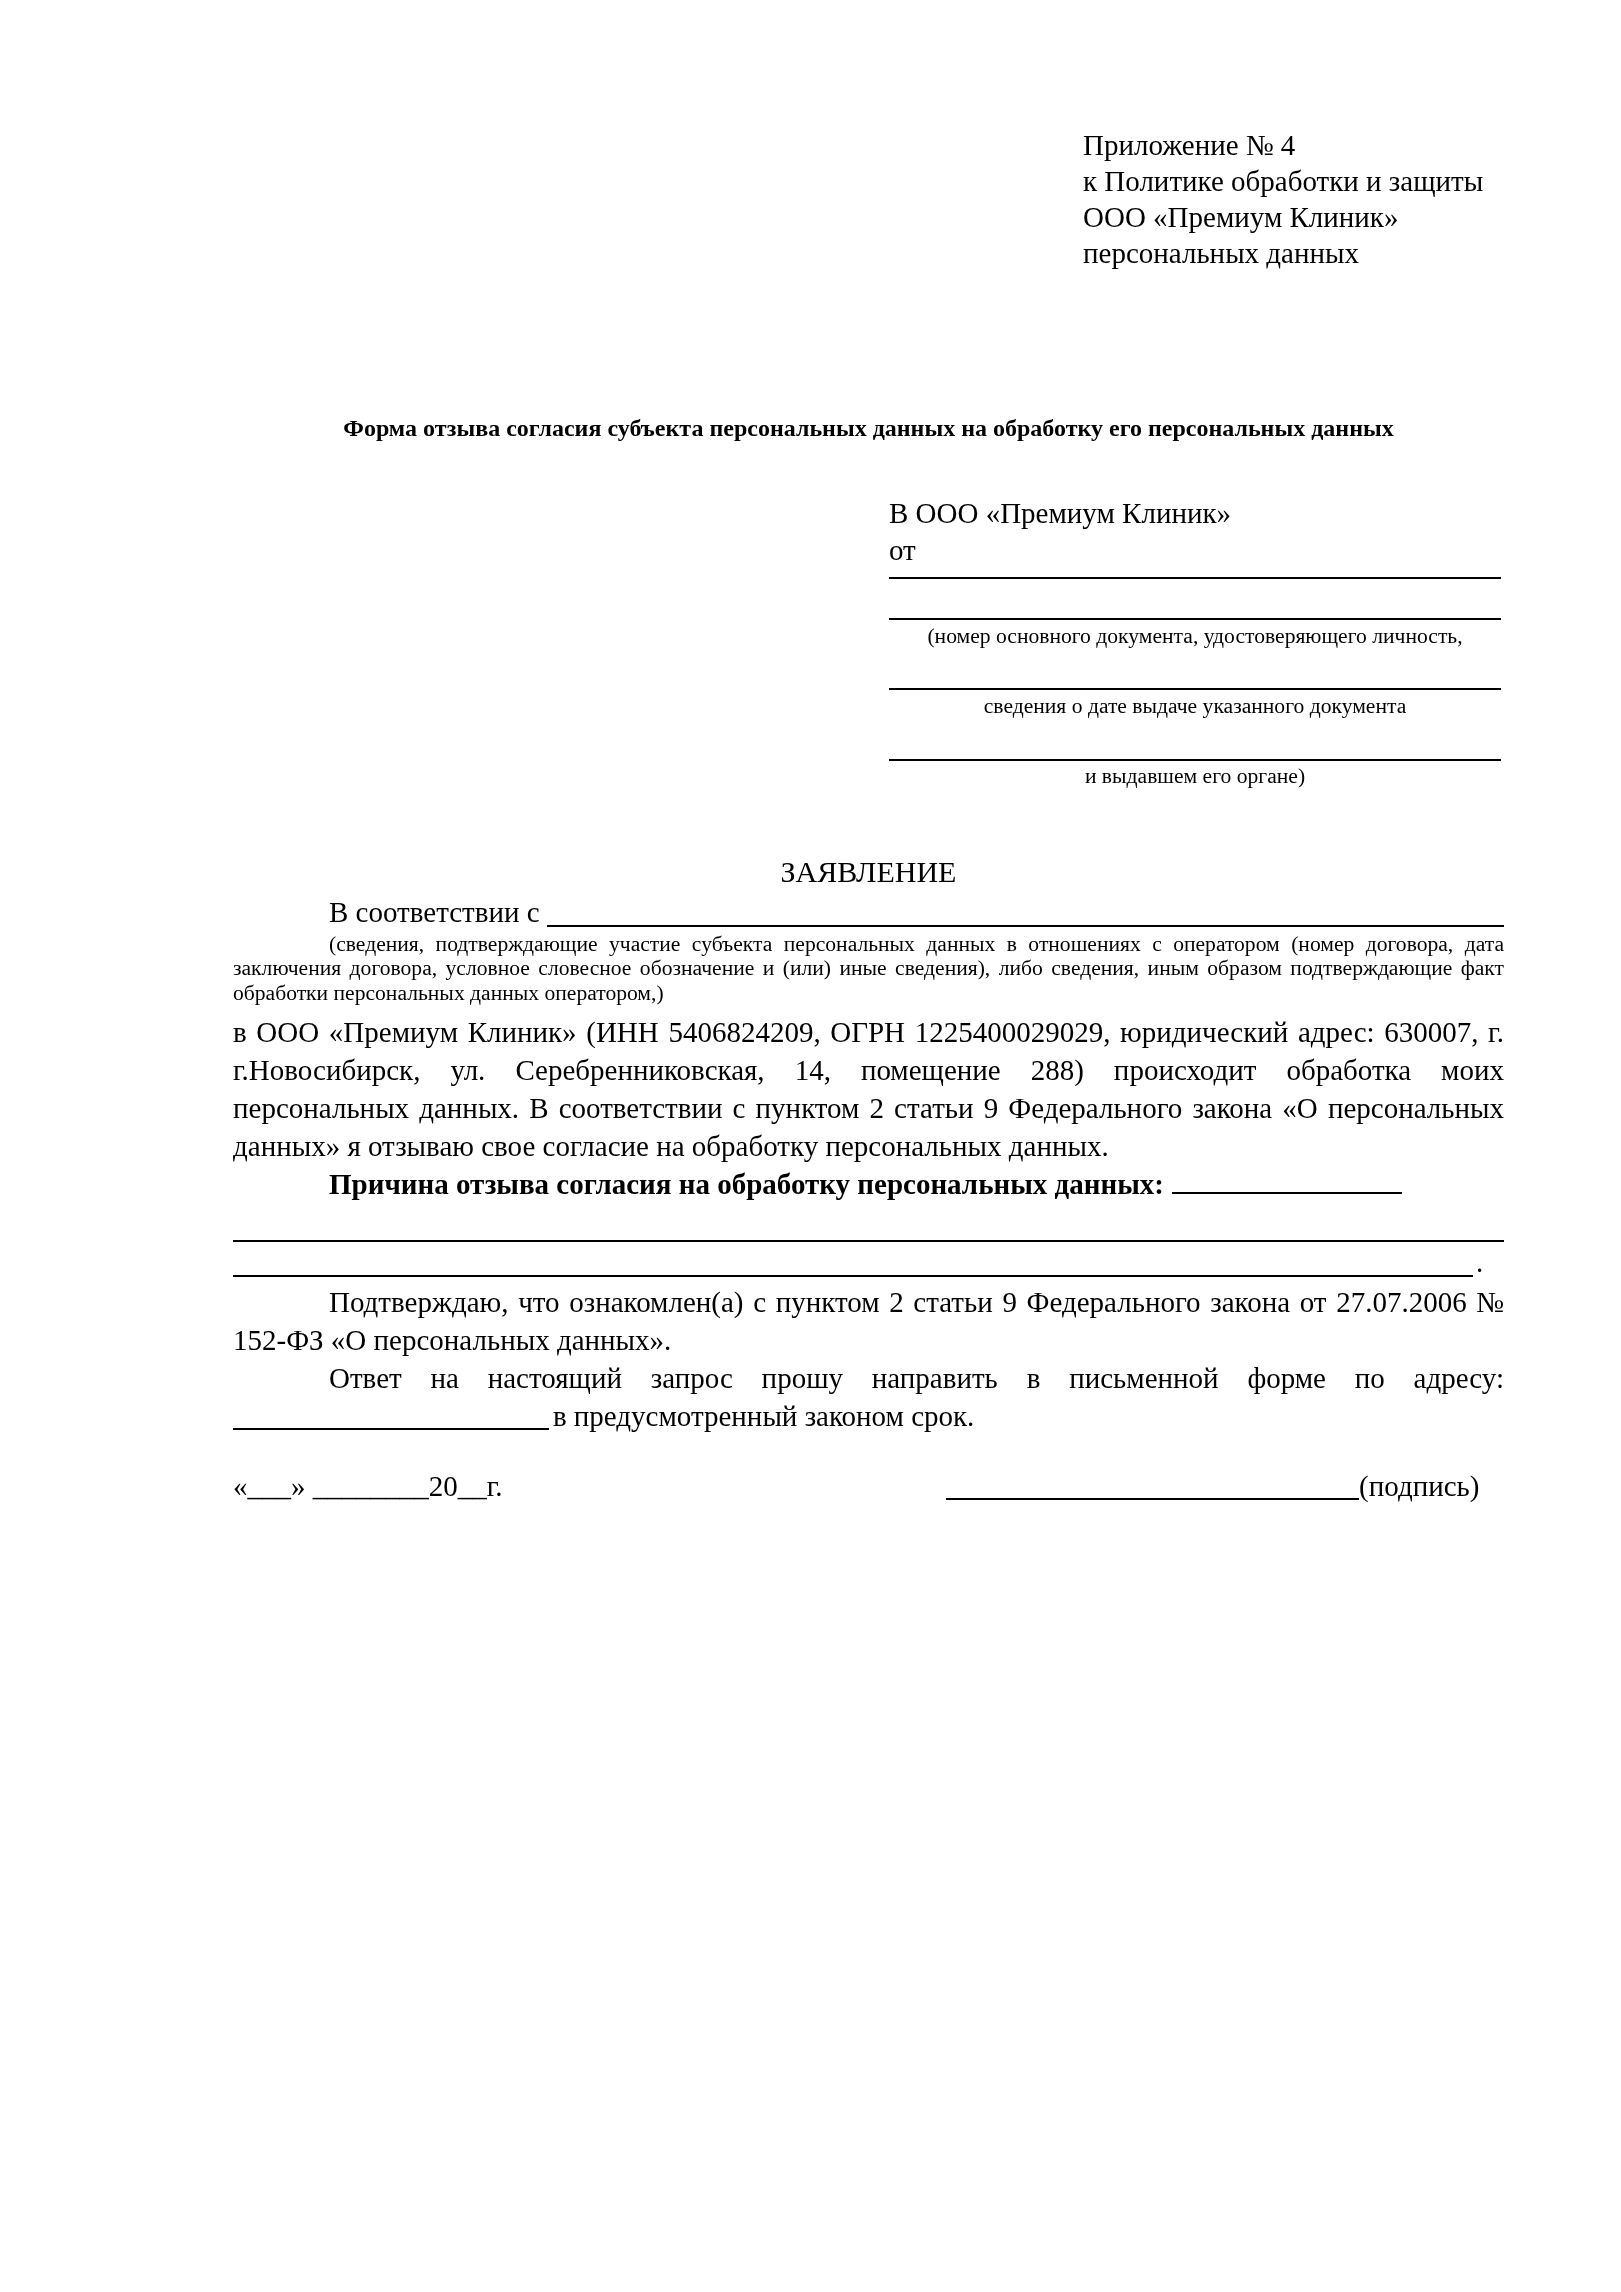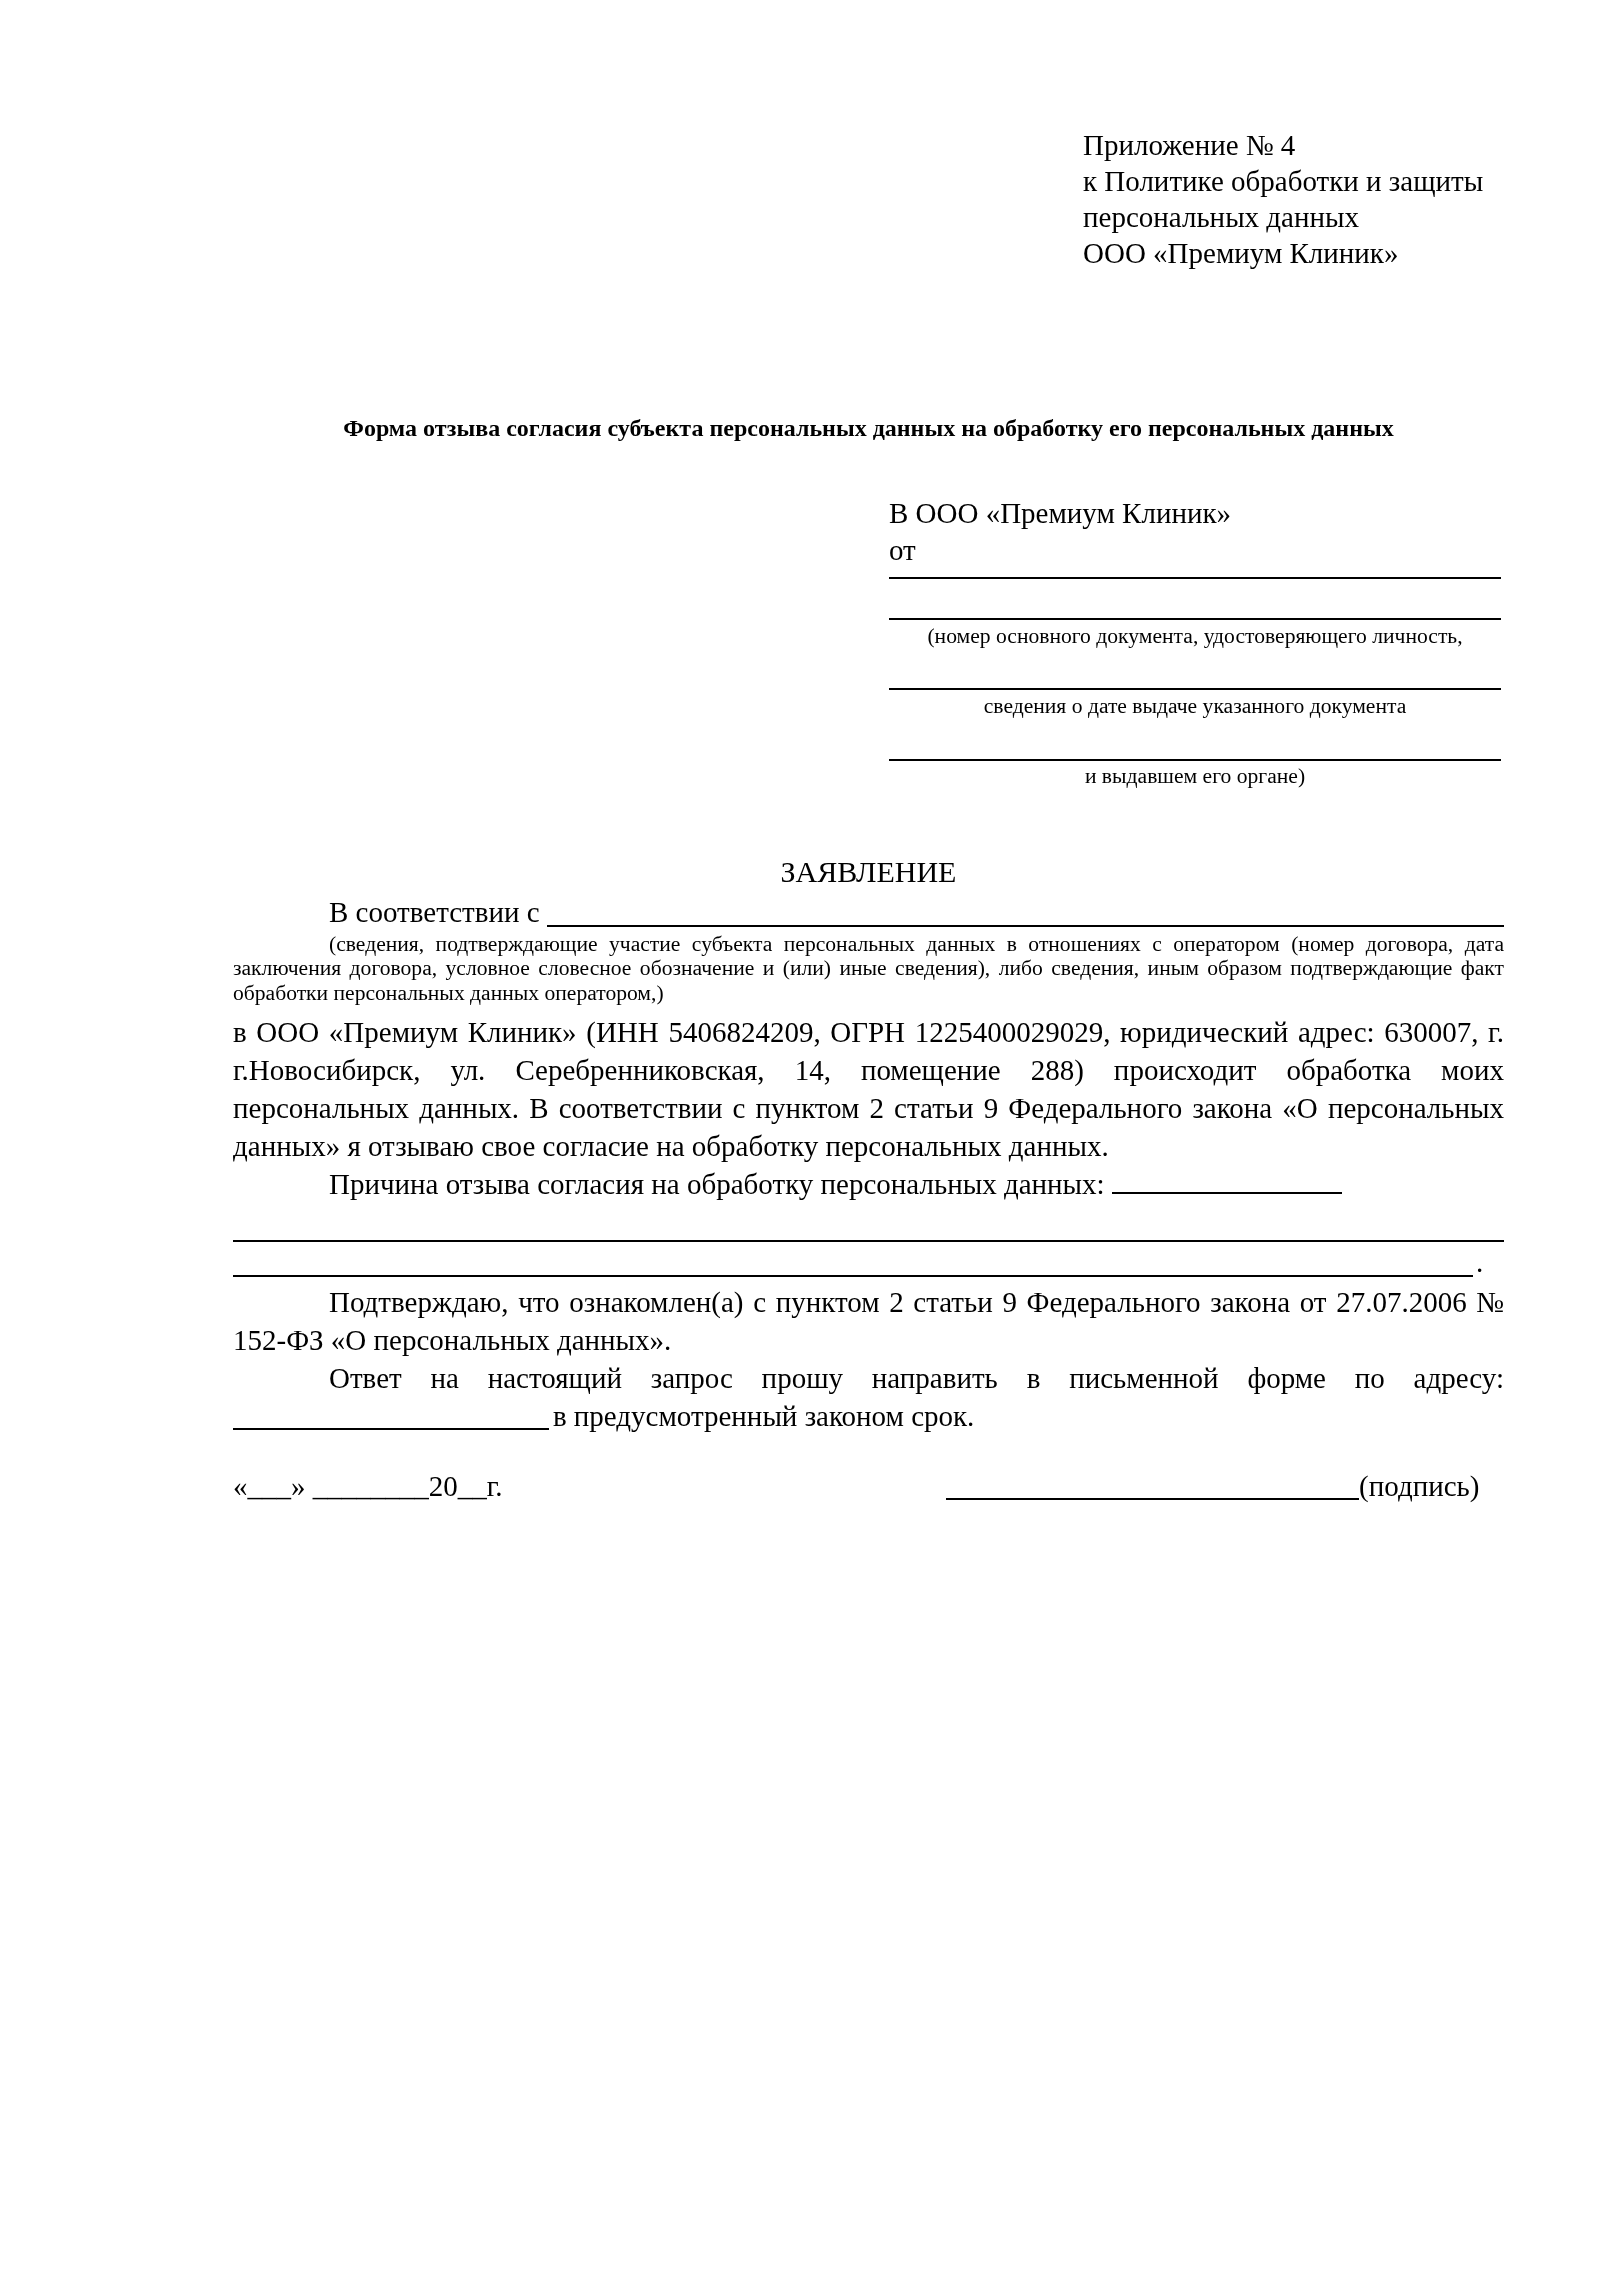--- a/index.html
+++ b/index.html
@@ -59,21 +59,21 @@
     text-indent:96px;
   }
 
   .body-para {
     margin-top:7.8px;
     font-size:29px;
     line-height:38px;
     text-align:justify;
   }
 
-  .reason-row { font-size:29px; line-height:38px; text-indent:96px; white-space:nowrap; }
+  .reason-row { font-size:29px; line-height:38px; text-indent:96px; white-space:nowrap;font-weight:bold; }
   .reason-fill {
     display:inline-block;
     width:230px; height:1em;
     border-bottom:2.9px solid #000;
     margin-left:7.8px;
   }
 
   .reason-cont-1 { height:37px; border-bottom:2.9px solid #000; margin-top:2px; }
   .reason-cont-2 { display:flex; align-items:flex-end; height:35px; }
   .reason-cont-2 .cont-line { width:1240px; border-bottom:2.9px solid #000; height:0; margin-bottom:0; }
@@ -109,22 +109,22 @@
   .sig-line { width:413px; border-bottom:2.9px solid #000; height:0; margin-bottom:4.9px; }
 </style>
 </head>
 <body>
 
 <div class="page">
 
   <div class="appendix">
     <div>Приложение № 4</div>
     <div>к Политике обработки и защиты</div>
+    <div>ООО «Премиум Клиник»</div>
     <div>персональных данных</div>
-    <div>ООО «Премиум Клиник»</div>
   </div>
 
   <div class="title">Форма отзыва согласия субъекта персональных данных на обработку его персональных данных</div>
 
   <div class="addressee">
     <div class="line-text">В ООО «Премиум Клиник»</div>
     <div class="line-text">от</div>
 
     <div class="field-line"></div>
 

